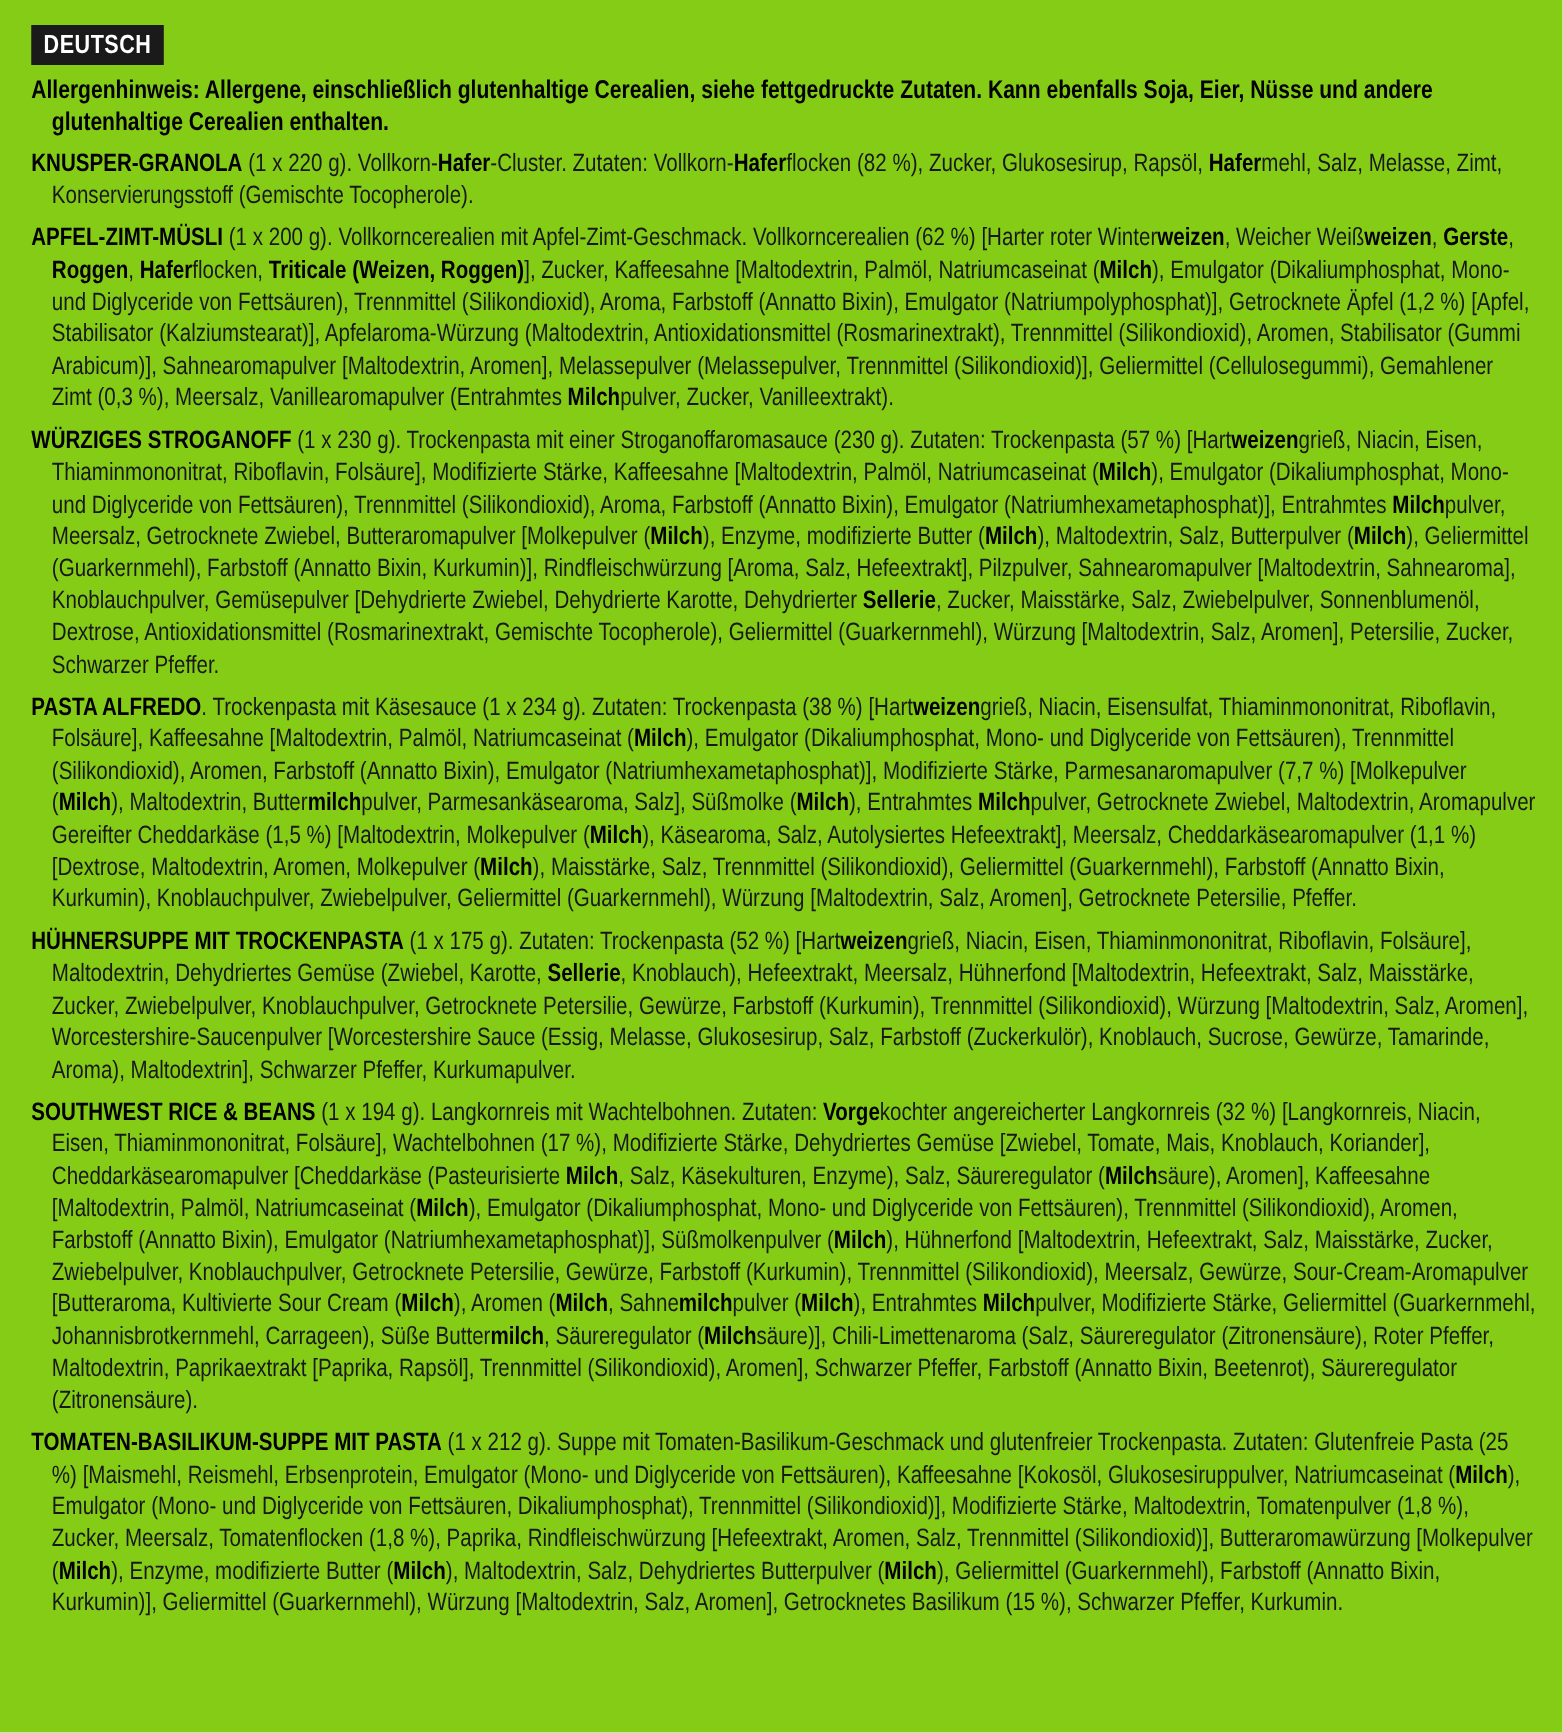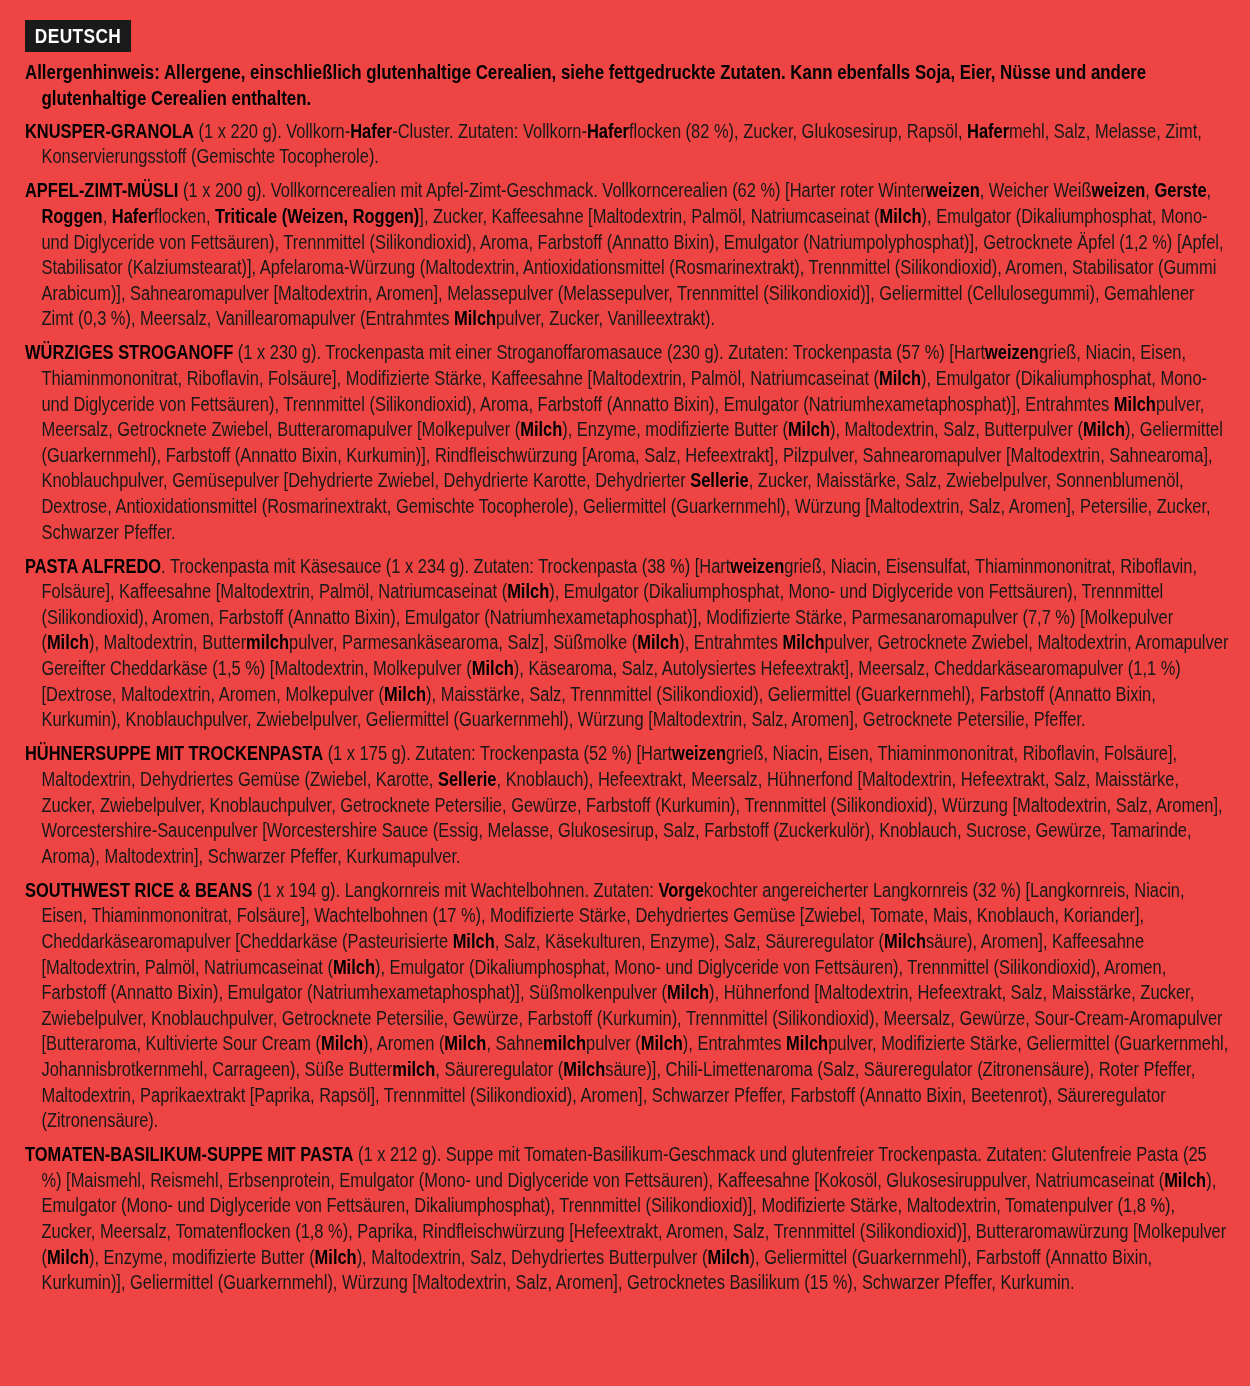--- a/index.html
+++ b/index.html
@@ -5,21 +5,21 @@
   html, body {
     margin: 0;
     padding: 0;
     background: #ffffff;
   }
   .viewport {
     position: relative;
     width: 1250px;
     height: 1386px;
     overflow: hidden;
-    background: #ef4444;
+    background: #84cc16;
   }
   
   .condense {
     position: absolute;
     top: 20px;
     left: 25px;
     width: 1465px;
     transform: scaleX(0.822);
     transform-origin: 0 0;
     font-family: "Liberation Sans", sans-serif;

